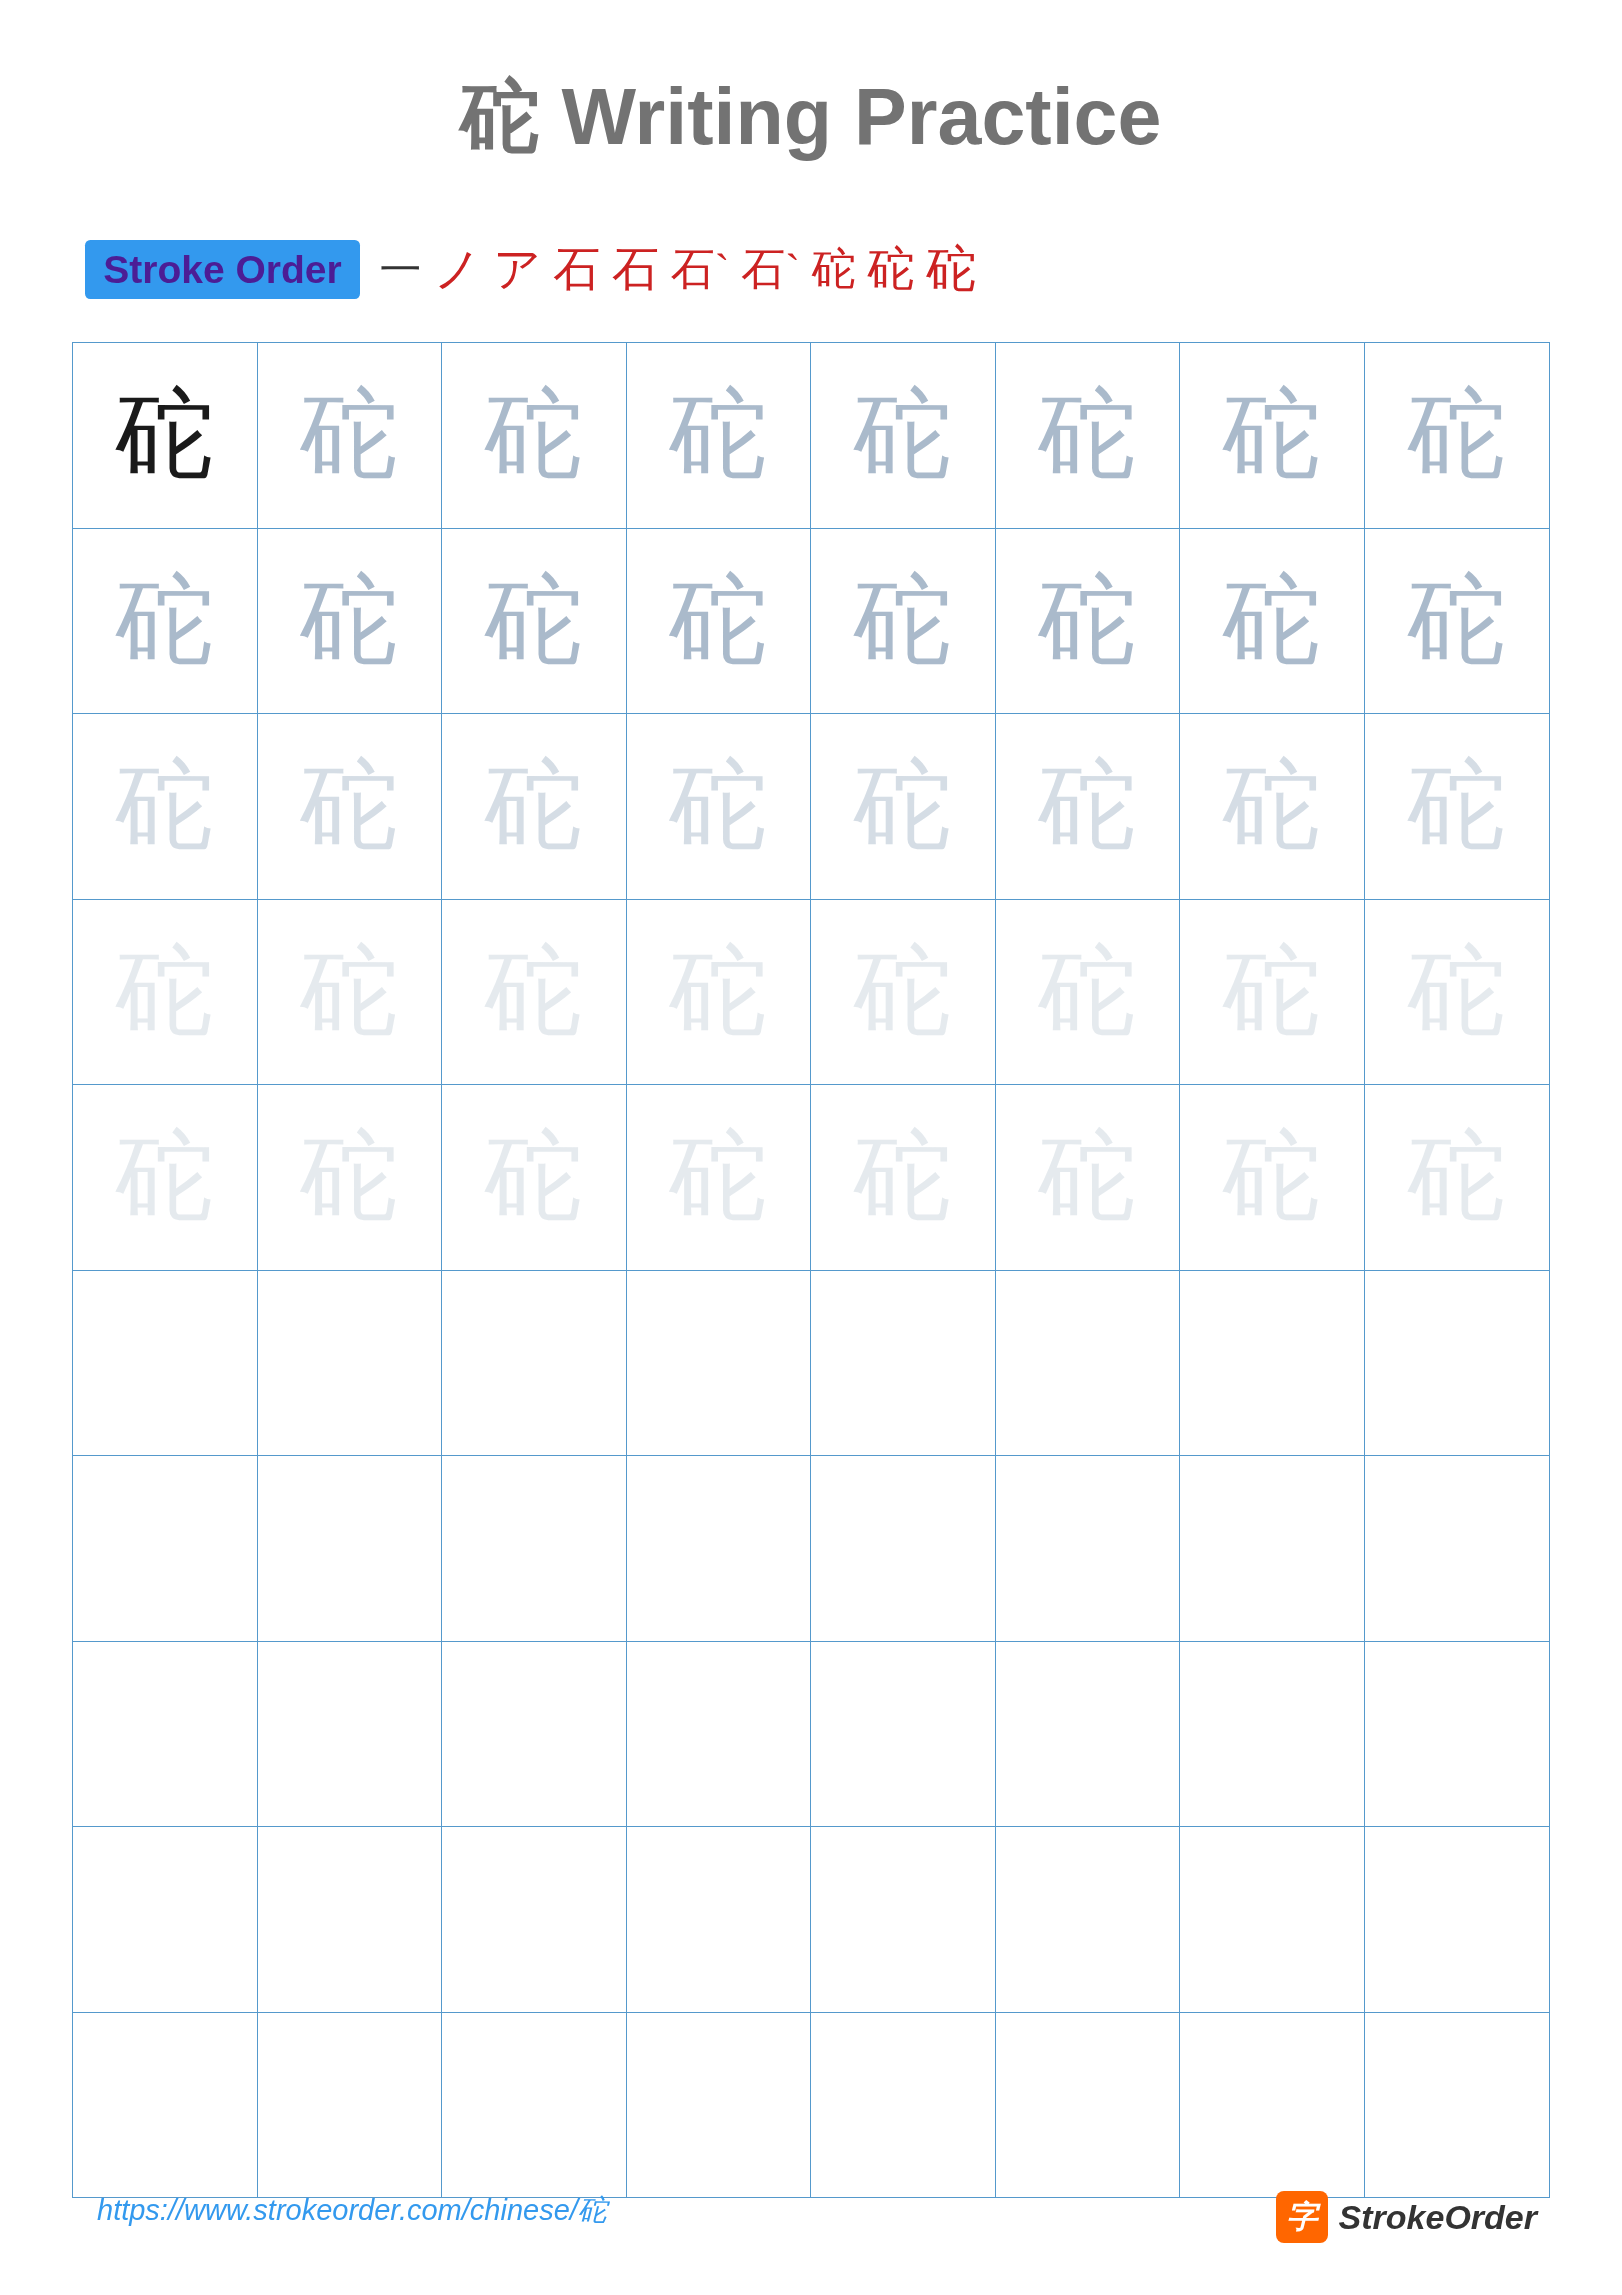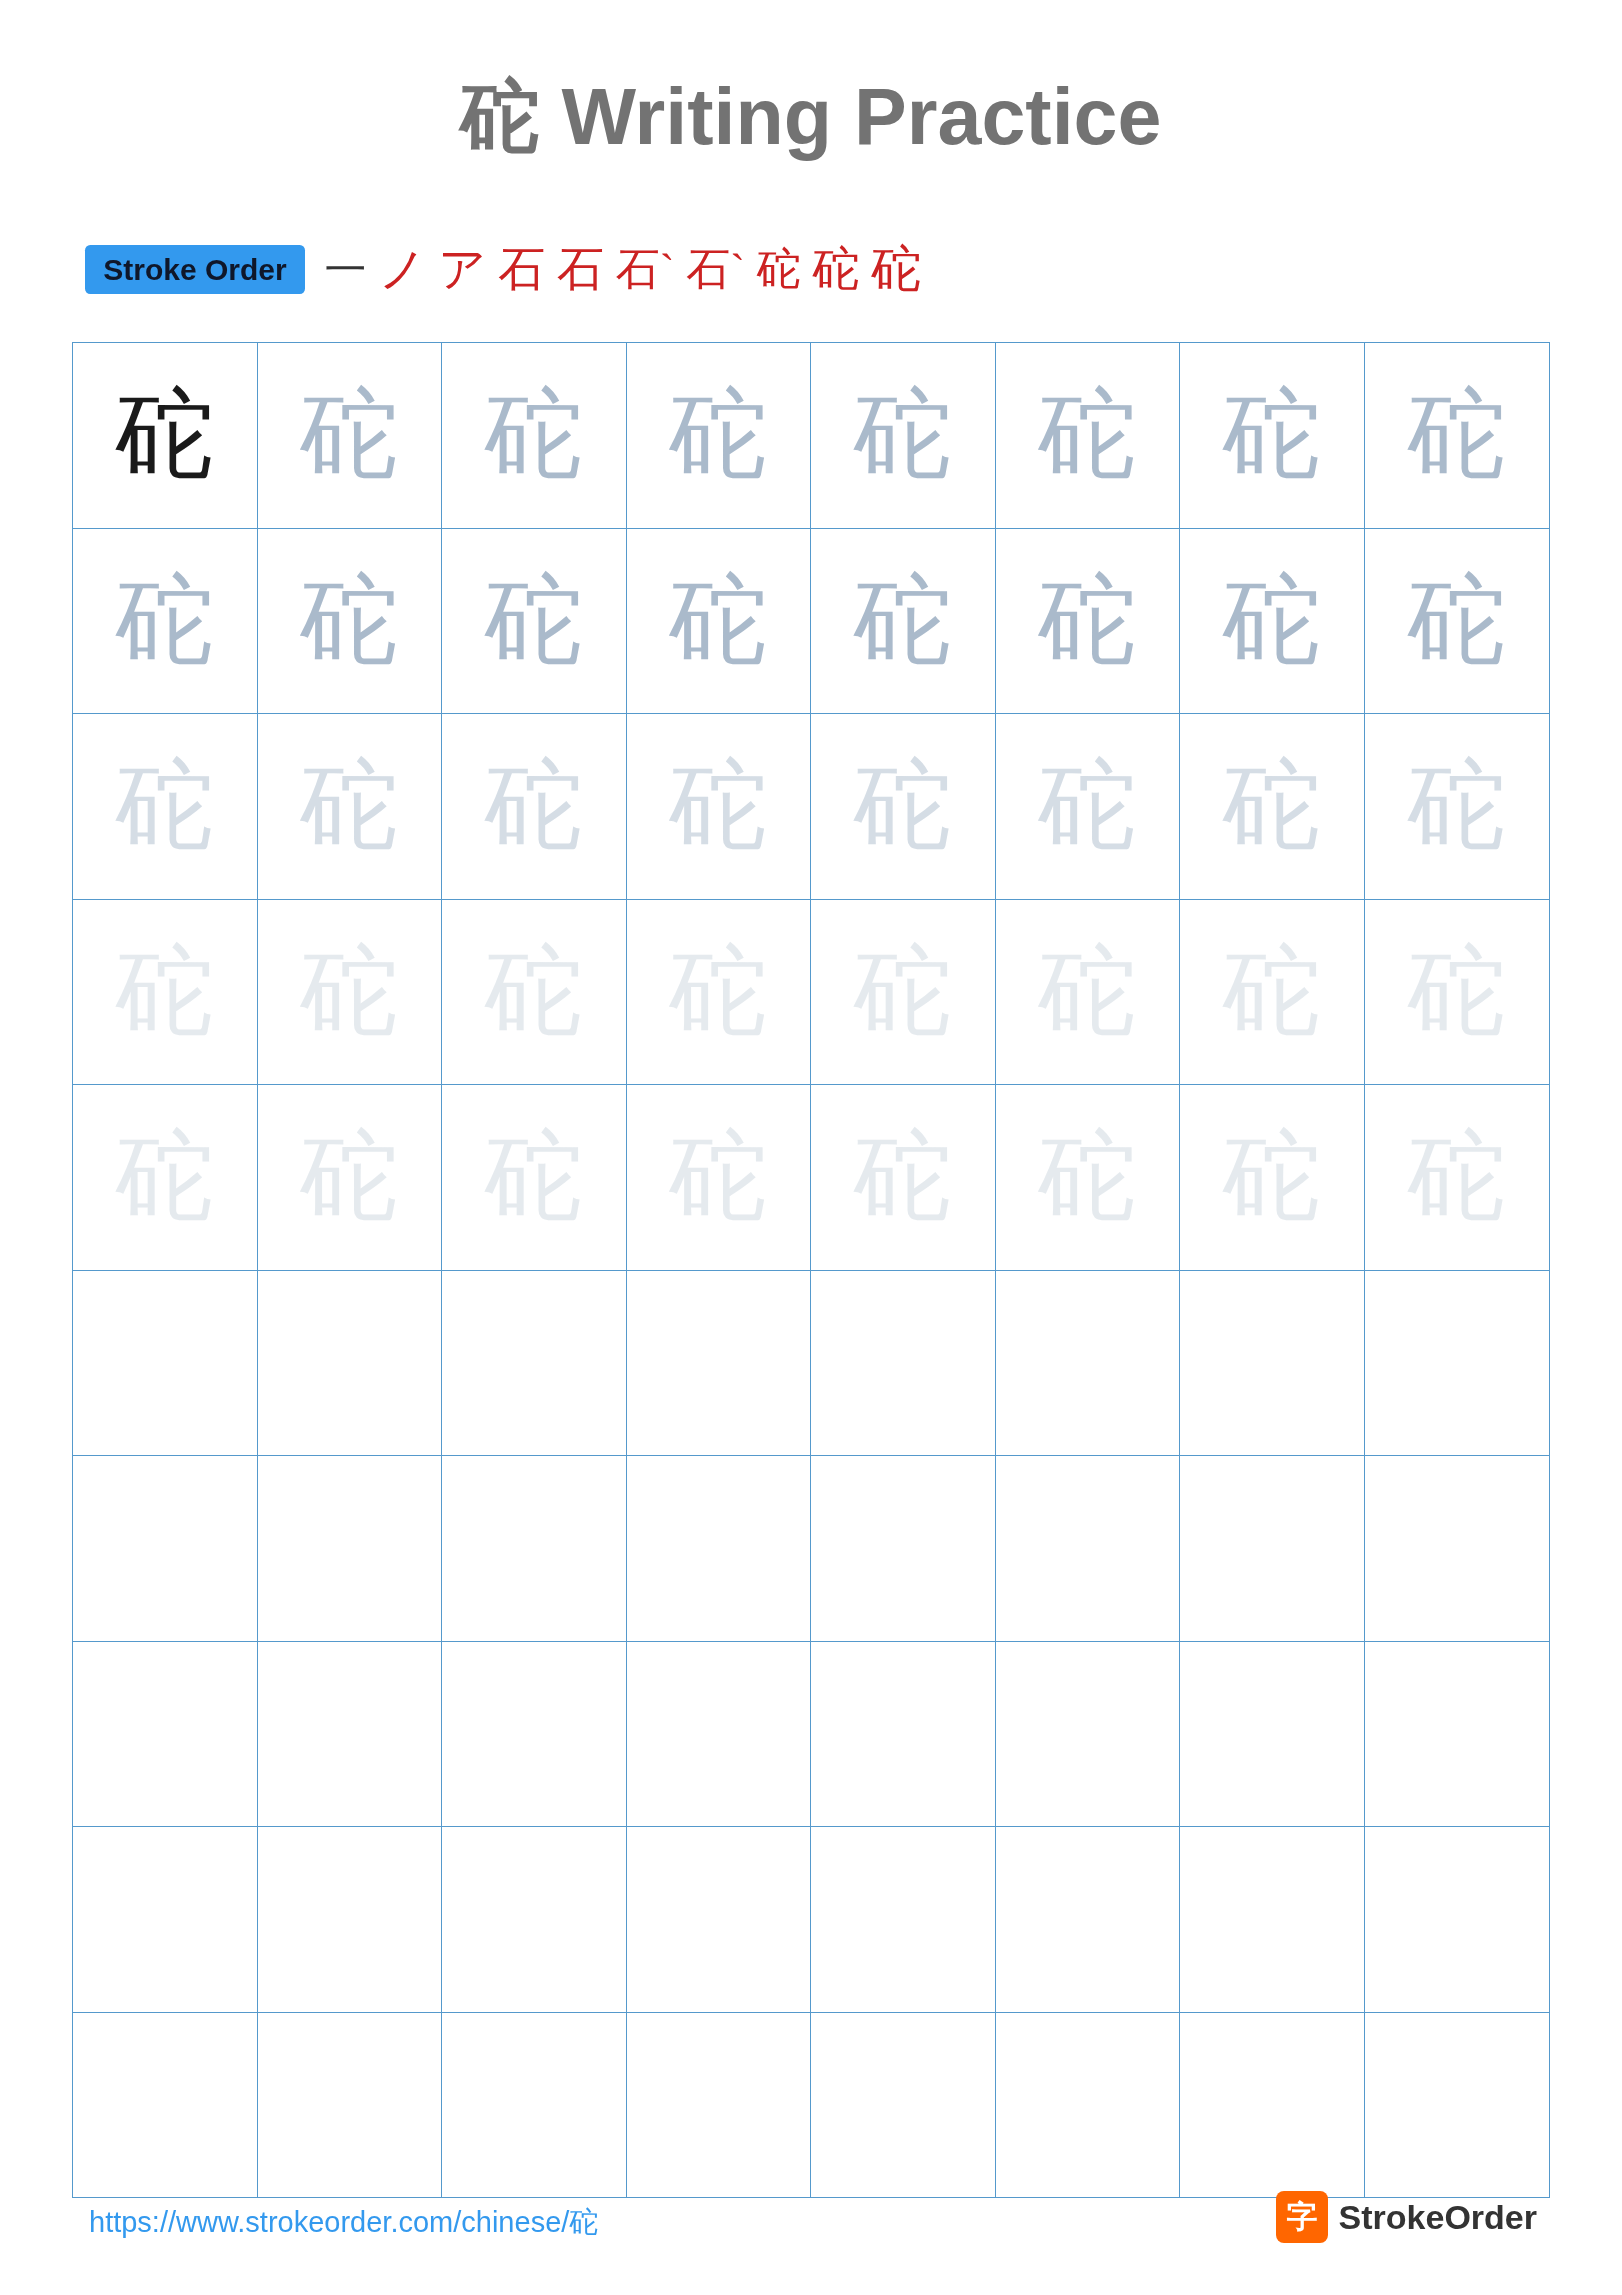--- a/index.html
+++ b/index.html
@@ -26,22 +26,22 @@
     .stroke-order-section {
       display: flex;
       align-items: center;
       padding: 26px 85px;
       gap: 19.6px;
       margin-bottom: 13px;
     }
 
     .stroke-order-badge {
       background: #3399ee;
-      color: #0f172a;
-      font-size: 30px;
+      color: #4c1d95;
+      font-size: 39px;
       font-family: Arial, sans-serif;
       padding: 7.9px 18.3px;
       border-radius: 5.2px;
       white-space: nowrap;
       font-weight: bold;
     }
 
     .stroke-order-chars {
       display: flex;
       align-items: center;
@@ -142,26 +142,27 @@
     }
 
     
     .char-vlight {
       color: rgba(170, 185, 200, 0.30);
     }
 
     .footer {
       position: absolute;
       bottom: 52px;
-      left: 4px;
+      left: 12px;
       right: 0;
       display: flex;
-      align-items: flex-end;
+      align-items: flex-start;
       justify-content: space-between;
       padding: 0 85px;
+      font-style: italic;
     }
 
     .footer-url {
       color: #3399ee;
       font-size: 29px;
       font-family: Arial, sans-serif;
     }
 
     .footer-logo {
       display: flex;

